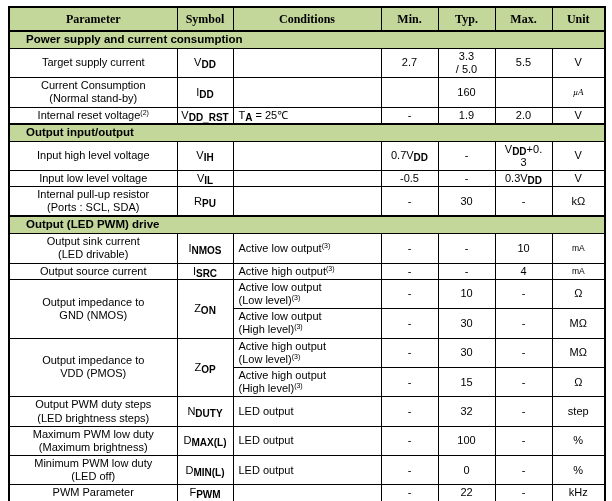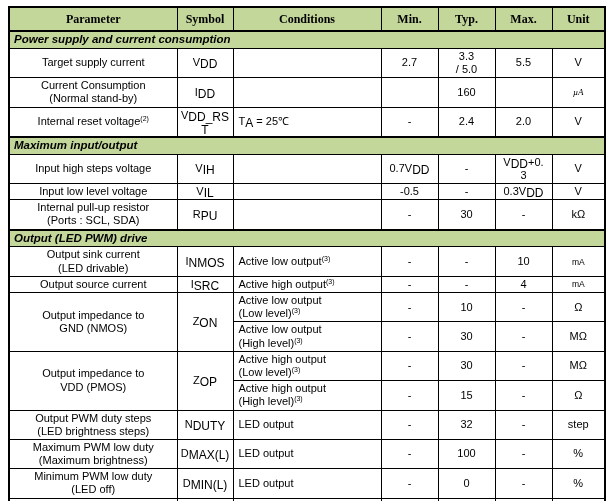--- a/index.html
+++ b/index.html
@@ -38,34 +38,34 @@
     font-weight: bold;
     font-size: 12px;
     height: 20px;
     border-bottom: 2px solid #000;
     font-family: Liberation Serif, serif;
   }
   tr.section-row td {
     background: var(--green, #c4d79b);
     text-align: left;
     font-weight: bold;
-    font-style: italic;
     font-size: 11.5px;
     height: 12px;
     border-top: 2px solid #000;
-    padding-left: 4px;
+    padding-left: 16px;
   }
   td.c-cond {
     text-align: left;
     padding-left: 5px;
   }
   sub {
-    font-size: 12px;
+    font-size: 10px;
     vertical-align: -2px;
     line-height: 0;
+    font-weight: bold;
   }
   sup {
     font-size: 7px;
     vertical-align: 4px;
     line-height: 0;
   }
   td.u-micro {
     font-style: italic;
     font-size: 9px;
     font-family: Liberation Serif, serif;
@@ -119,29 +119,29 @@
           <td class="c-min"></td>
           <td class="c-typ">160</td>
           <td class="c-max"></td>
           <td class="c-unit u-micro">µA</td>
         </tr>
         <tr>
           <td class="c-param">Internal reset voltage<sup>(2)</sup></td>
           <td class="c-symbol">V<sub>DD_RST</sub></td>
           <td class="c-cond">T<sub>A</sub> = 25℃</td>
           <td class="c-min">-</td>
-          <td class="c-typ">2.4</td>
+          <td class="c-typ">1.9</td>
           <td class="c-max">2.0</td>
           <td class="c-unit">V</td>
         </tr>
         <tr class="section-row">
-          <td colspan="7">Maximum input/output</td>
-        </tr>
-        <tr>
-          <td class="c-param">Input high steps voltage</td>
+          <td colspan="7">Output input/output</td>
+        </tr>
+        <tr>
+          <td class="c-param">Input high level voltage</td>
           <td class="c-symbol">V<sub>IH</sub></td>
           <td class="c-cond"></td>
           <td class="c-min">0.7V<sub>DD</sub></td>
           <td class="c-typ">-</td>
           <td class="c-max">V<sub>DD</sub>+0.<br>3</td>
           <td class="c-unit">V</td>
         </tr>
         <tr>
           <td class="c-param">Input low level voltage</td>
           <td class="c-symbol">V<sub>IL</sub></td>

